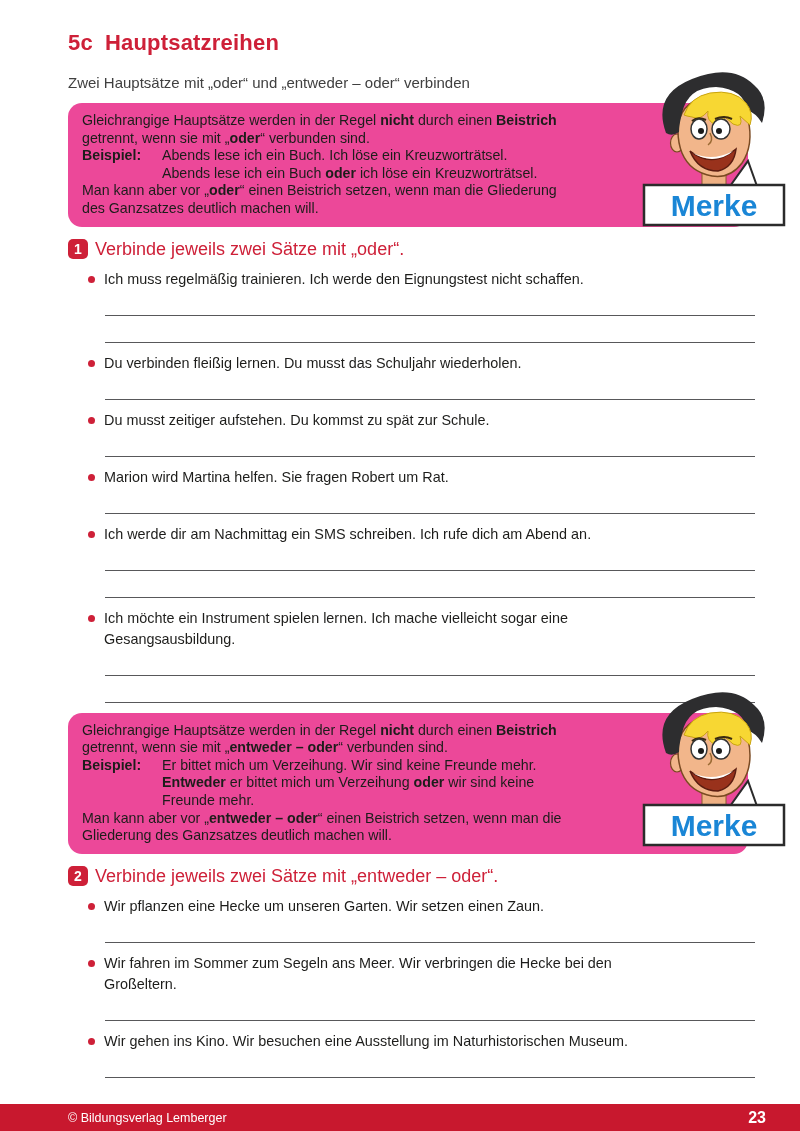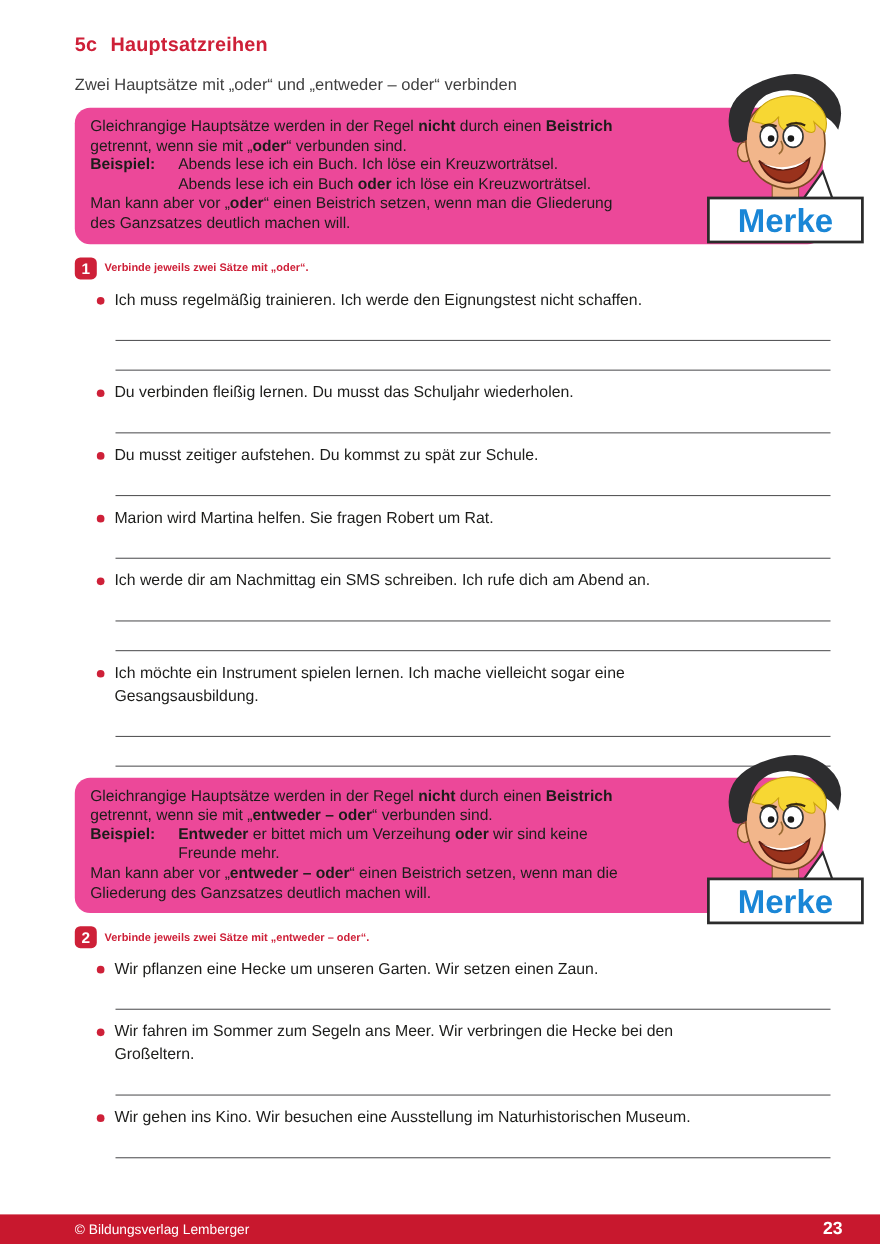--- a/index.html
+++ b/index.html
@@ -4,21 +4,21 @@
 <style>
   * { margin:0; padding:0; box-sizing:border-box; }
   html,body { background:#e8e8e8; }
   .page {
     width:800px; height:1131px; margin:0 auto; position:relative;
     background:#ffffff; overflow:hidden;
     font-family:"Liberation Sans", sans-serif; color:#1d1d1b;
   }
   .content { padding:30px 45px 0 68px; }
 
-  .page-title { font-size:18px; font-weight:bold; color:#ce2038; margin-bottom:18px; letter-spacing:.2px; }
+  .page-title { font-size:22px; font-weight:bold; color:#ce2038; margin-bottom:18px; letter-spacing:.2px; }
   .page-title .num { margin-right:12px; }
   .subtitle { font-size:15px; font-weight:normal; color:#404040; margin-bottom:12px; }
 
   .merke-box {
     position:relative; background:#ec4899; border-radius:14px;
     margin-right:7px; padding:9px 140px 9px 14px;
     font-size:14.2px; line-height:17.6px; color:#1d1d1b;
   }
   .merke-box .b { font-weight:bold; }
   .b { font-weight:bold; }
@@ -27,21 +27,21 @@
 
   .merke-figure { position:absolute; width:150px; height:158px; right:-42px; top:-34px; }
   .merke-figure.fig2 { top:-24px; }
 
   .exercise-header { display:flex; align-items:center; gap:7px; margin:12px 0 9px; }
   .badge {
     width:20px; height:20px; flex:none; background:#ce2038; color:#fff;
     border-radius:5px; font-weight:bold; font-size:14px;
     display:flex; align-items:center; justify-content:center;
   }
-  .ex-title { color:#ce2038; font-weight:bold; font-size:10px;text-align:right; }
+  .ex-title { color:#ce2038; font-weight:normal; font-size:18px;text-align:right; }
 
   .item { margin-bottom:10px; }
   .item-row { display:flex; gap:9px; padding-left:20px; margin-bottom:3px;
               font-size:14.4px; line-height:21px; }
   .dot { width:7px; height:7px; border-radius:50%; background:#ce2038; flex:none; margin-top:7px; }
   .answer-line { height:23px; border-bottom:1.2px solid #58585a; margin-left:37px; }
   .answer-line + .answer-line { height:27px; }
 
   .box2-wrap { margin-top:10px; }
 
@@ -174,20 +174,21 @@
       </div>
     </div>
 
     <div class="merke-box box2-wrap">
       <div>
         <div><span>Gleichrangige Hauptsätze werden in der Regel </span><span class="b">nicht</span><span> durch einen </span><span class="b">Beistrich</span></div>
         <div><span>getrennt, wenn sie mit „</span><span class="b">entweder – oder</span><span>“ verbunden sind.</span></div>
         <div class="example-row">
           <span class="ex-label">Beispiel:</span>
           <div>
+            <div><span>Er bittet mich um Verzeihung. Wir sind keine Freunde mehr.</span></div>
             <div><span class="b">Entweder</span><span> er bittet mich um Verzeihung </span><span class="b">oder</span><span> wir sind keine</span></div>
             <div><span>Freunde mehr.</span></div>
           </div>
         </div>
         <div><span>Man kann aber vor „</span><span class="b">entweder – oder</span><span>“ einen Beistrich setzen, wenn man die</span></div>
         <div><span>Gliederung des Ganzsatzes deutlich machen will.</span></div>
       </div>
       <div class="merke-figure fig2">
         <svg viewBox="0 0 150 158" width="150" height="158">
           <g>

